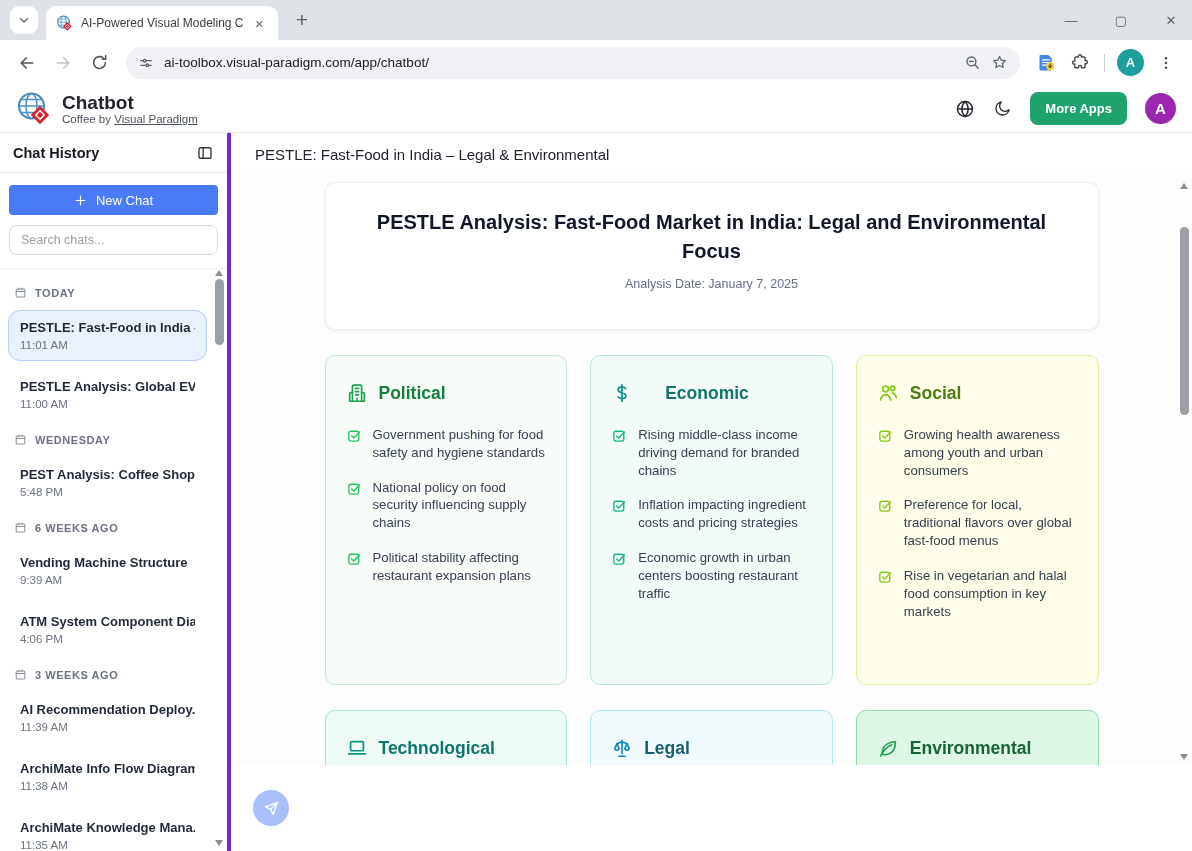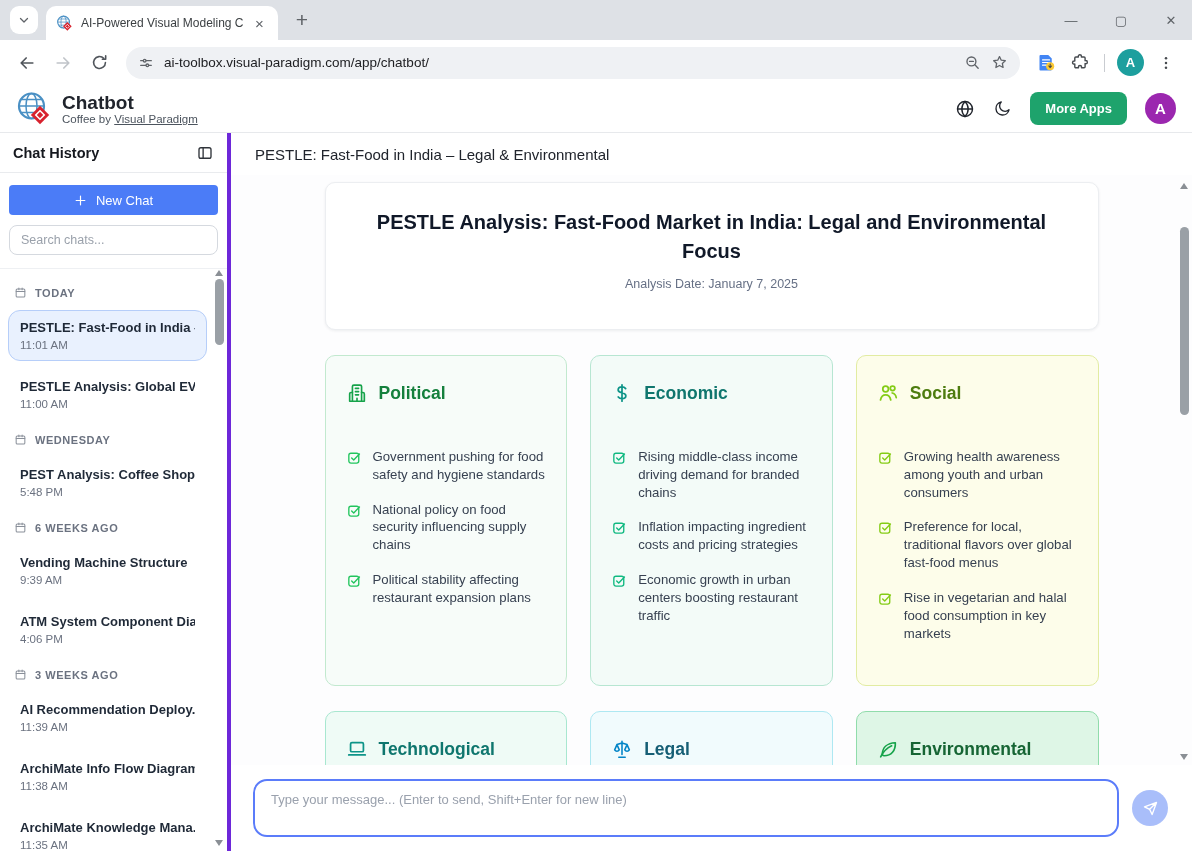--- a/index.html
+++ b/index.html
@@ -64,21 +64,21 @@
   .chat-area{flex:1;min-height:0;overflow:hidden;padding-top:7px;background:#fdfdfe}
   .doc-wrap{width:774px;margin:0 auto}
   .doc-card{background:#fff;border:1px solid #eceef1;border-radius:10px;box-shadow:0 1px 3px rgba(16,24,40,.07);padding:25px 42px 38px;text-align:center}
   .doc-title{font-size:20px;font-weight:800;color:#101828;line-height:1.45}
   .doc-date{font-size:12.5px;color:#667085;margin-top:11px}
   .cards-grid{display:grid;grid-template-columns:repeat(3,1fr);gap:23px;margin-top:25px}
   .pestle-card{border:1px solid;border-radius:10px;padding:26px 20px;min-height:330px}
   .card-head{display:flex;align-items:center;gap:11px}
   .card-head .card-ic svg{width:22px;height:22px}
   .card-head h3{font-size:17.5px;font-weight:bold}
-  .card-items{list-style:none;margin-top:44px}
+  .card-items{list-style:none;margin-top:22px}
   .card-items li{display:flex;gap:10px;margin-bottom:17px;align-items:flex-start}
   .check-ic{margin-top:1px}
   .check-ic svg{width:17px;height:17px}
   .item-text{font-size:13.2px;color:#374151;line-height:1.35}
 
   
   .composer{height:86px;flex:none;background:#fff;display:flex;align-items:flex-start;gap:13px;padding:14px 24px 0 22px;position:relative;z-index:3}
   .composer textarea{flex:1;height:58px;border:2px solid var(--composer-border);border-radius:14px;resize:none;padding:11px 16px;font-family:inherit;font-size:13px;color:#374151;outline:none}
   .composer textarea::placeholder{color:#9aa1ad}
   .send-btn{width:36px;height:36px;flex:none;border-radius:50%;border:none;background:var(--send-button-bg);color:#fff;display:flex;align-items:center;justify-content:center;margin-top:11px;cursor:pointer}
@@ -375,21 +375,21 @@
                   </li>
                 </ul>
               </section>
               <section class="pestle-card" style="background: rgb(243, 251, 248); border-color: rgb(183, 230, 210);">
                 <div class="card-head">
                   <span class="ic card-ic" style="color: rgb(13, 148, 136);">
                     <svg viewBox="0 0 24 24" fill="none" stroke="currentColor" stroke-width="1.9" stroke-linecap="round">
                       <path d="M12 3v18M16 7.2c-.9-1.1-2.3-1.8-4-1.8-2.3 0-4.2 1.3-4.2 3.2 0 4 8.4 2.3 8.4 6.4 0 1.9-1.9 3.2-4.2 3.2-1.8 0-3.3-.8-4.1-1.9"></path>
                     </svg>
                   </span>
-                  <h3 style="color: rgb(15, 118, 110);">Economic</h3>
+                  <h3 style="color: rgb(15, 118, 110); margin-left: 21px;">Economic</h3>
                 </div>
                 <ul class="card-items">
                   <li>
                     <span class="ic check-ic" style="color: rgb(16, 185, 129);">
                       <svg viewBox="0 0 24 24" fill="none" stroke="currentColor" stroke-width="1.9" stroke-linecap="round" stroke-linejoin="round">
                         <rect x="4" y="6" width="14" height="14" rx="3"></rect>
                         <path d="M8 12.6l2.9 2.9L19 7"></path>
                       </svg>
                     </span>
                     <span class="item-text">Rising middle-class income driving demand for branded chains</span>
@@ -490,21 +490,20 @@
                     </svg>
                   </span>
                   <h3 style="color: rgb(22, 101, 52);">Environmental</h3>
                 </div>
                 <ul class="card-items"></ul>
               </section>
             </div>
         </div>
       </div>
       <div class="composer">
-        <textarea placeholder="Type your message... (Enter to send, Shift+Enter for new line)" style=""></textarea>
         <button class="send-btn">
           <span class="ic">
             <svg width="17" height="17" viewBox="0 0 24 24" fill="none" stroke="currentColor" stroke-width="1.9" stroke-linejoin="round">
                 <path d="M20.5 3.5L10.8 13.2M20.5 3.5l-6.2 17-3.5-7.3-7.3-3.5z"></path>
               </svg>
           </span>
         </button>
       </div>
       <div class="vscroll vs-main">
         <span class="vs-arrow vs-up"></span>

